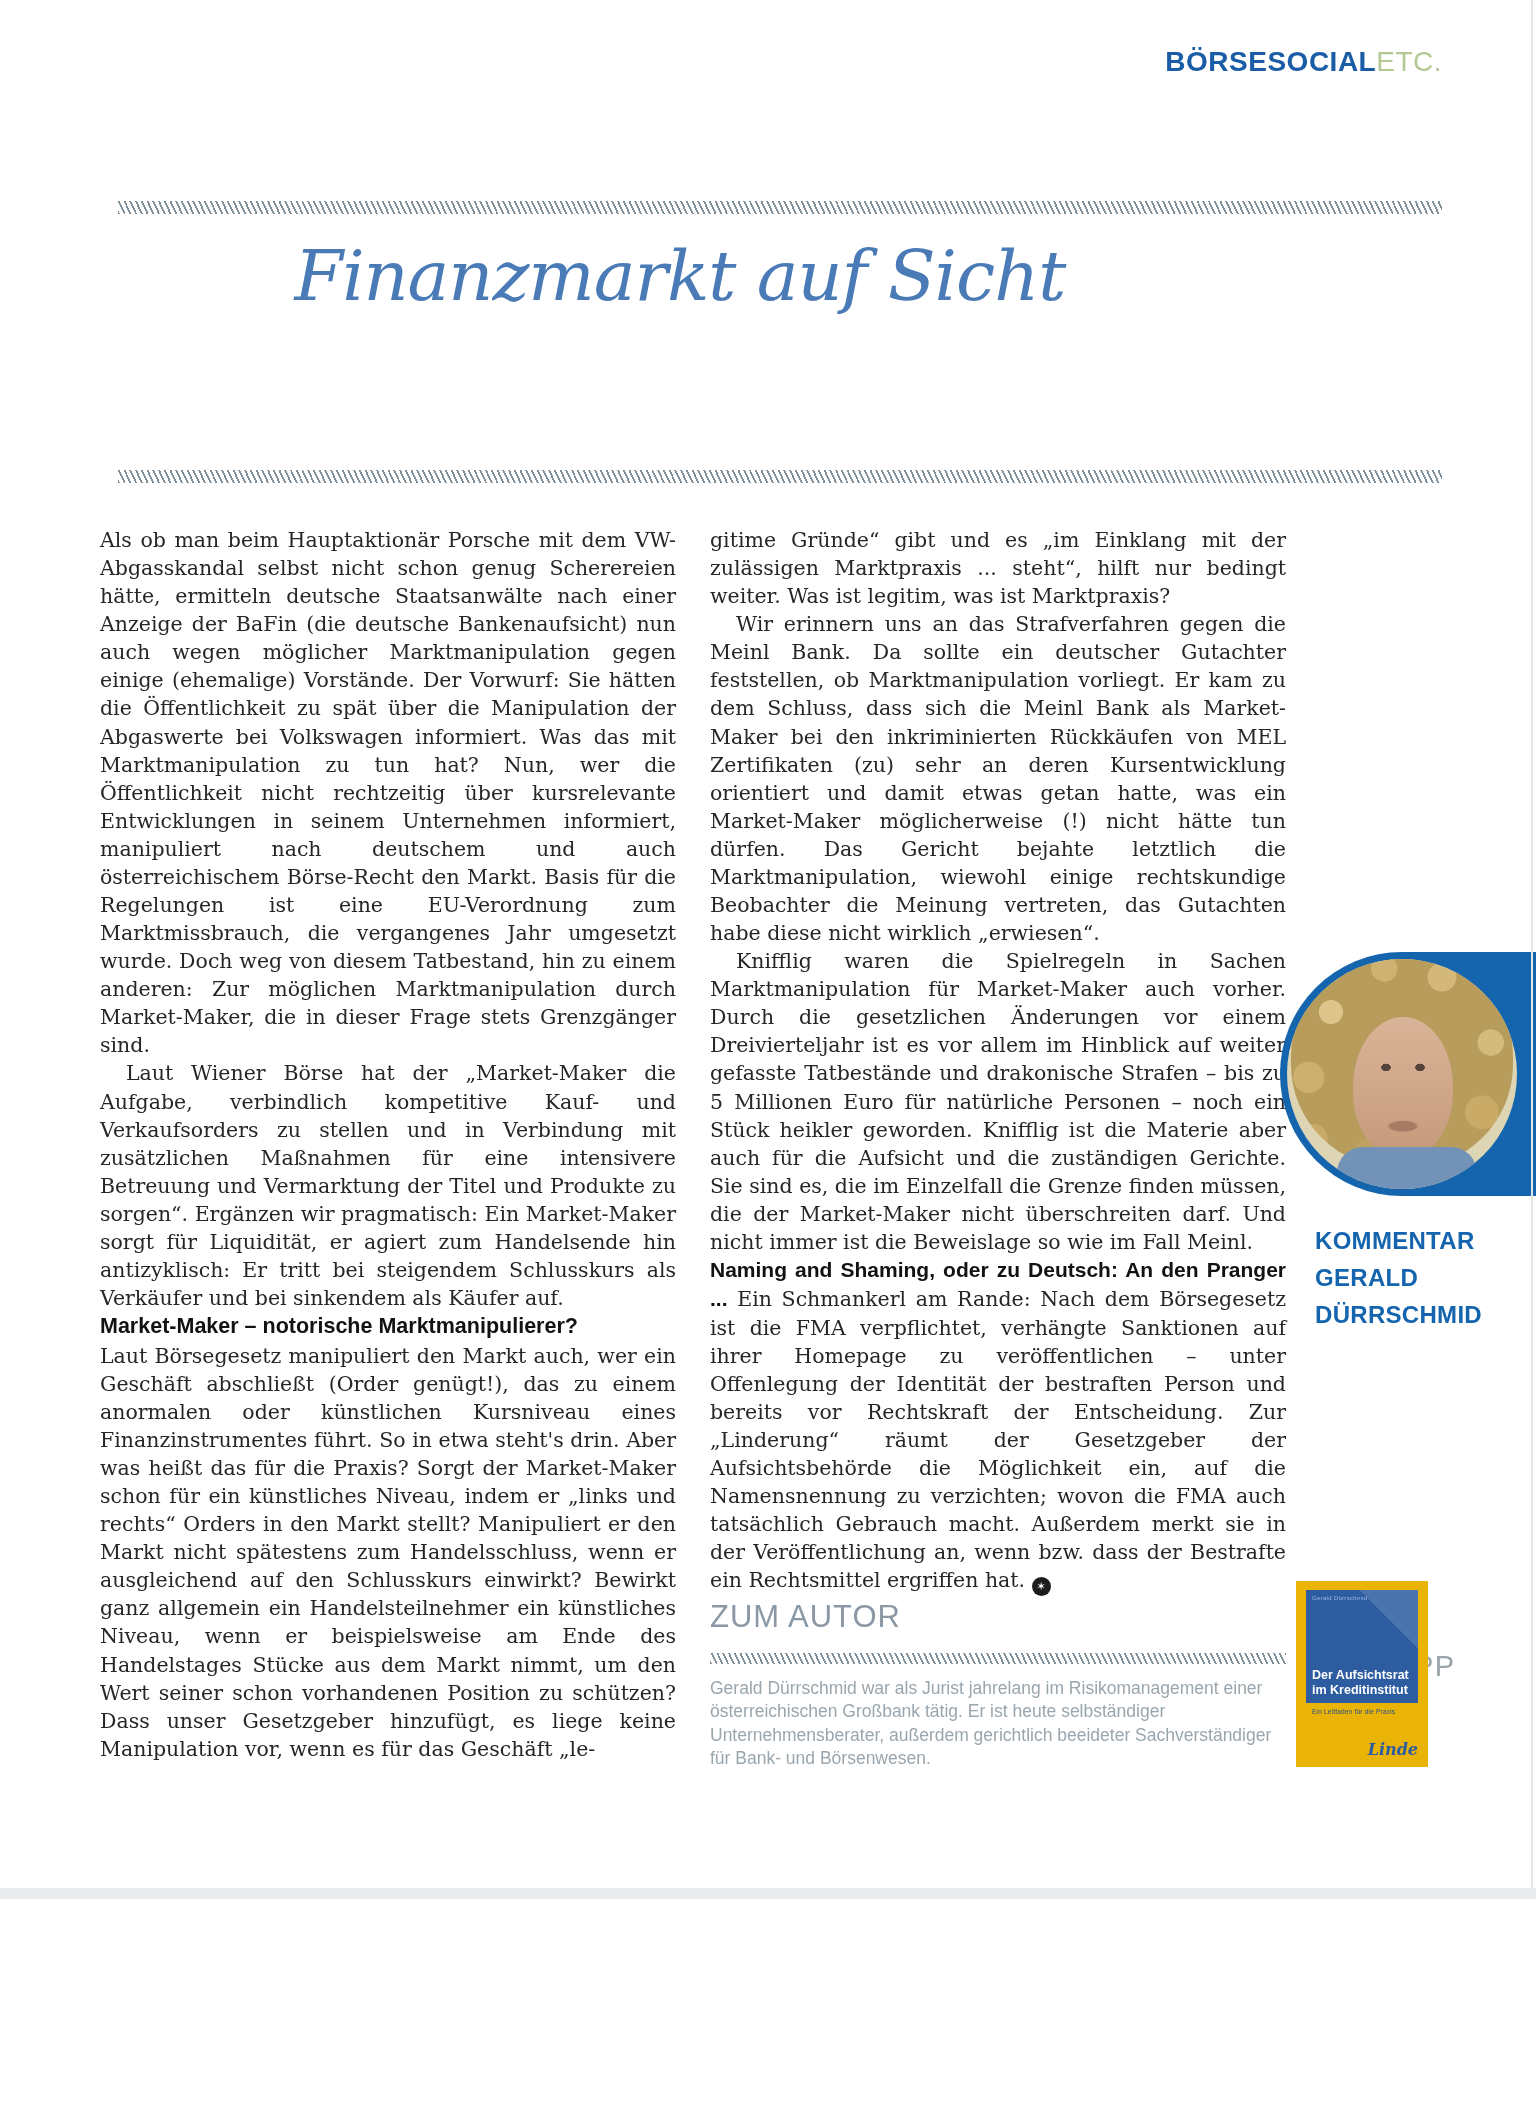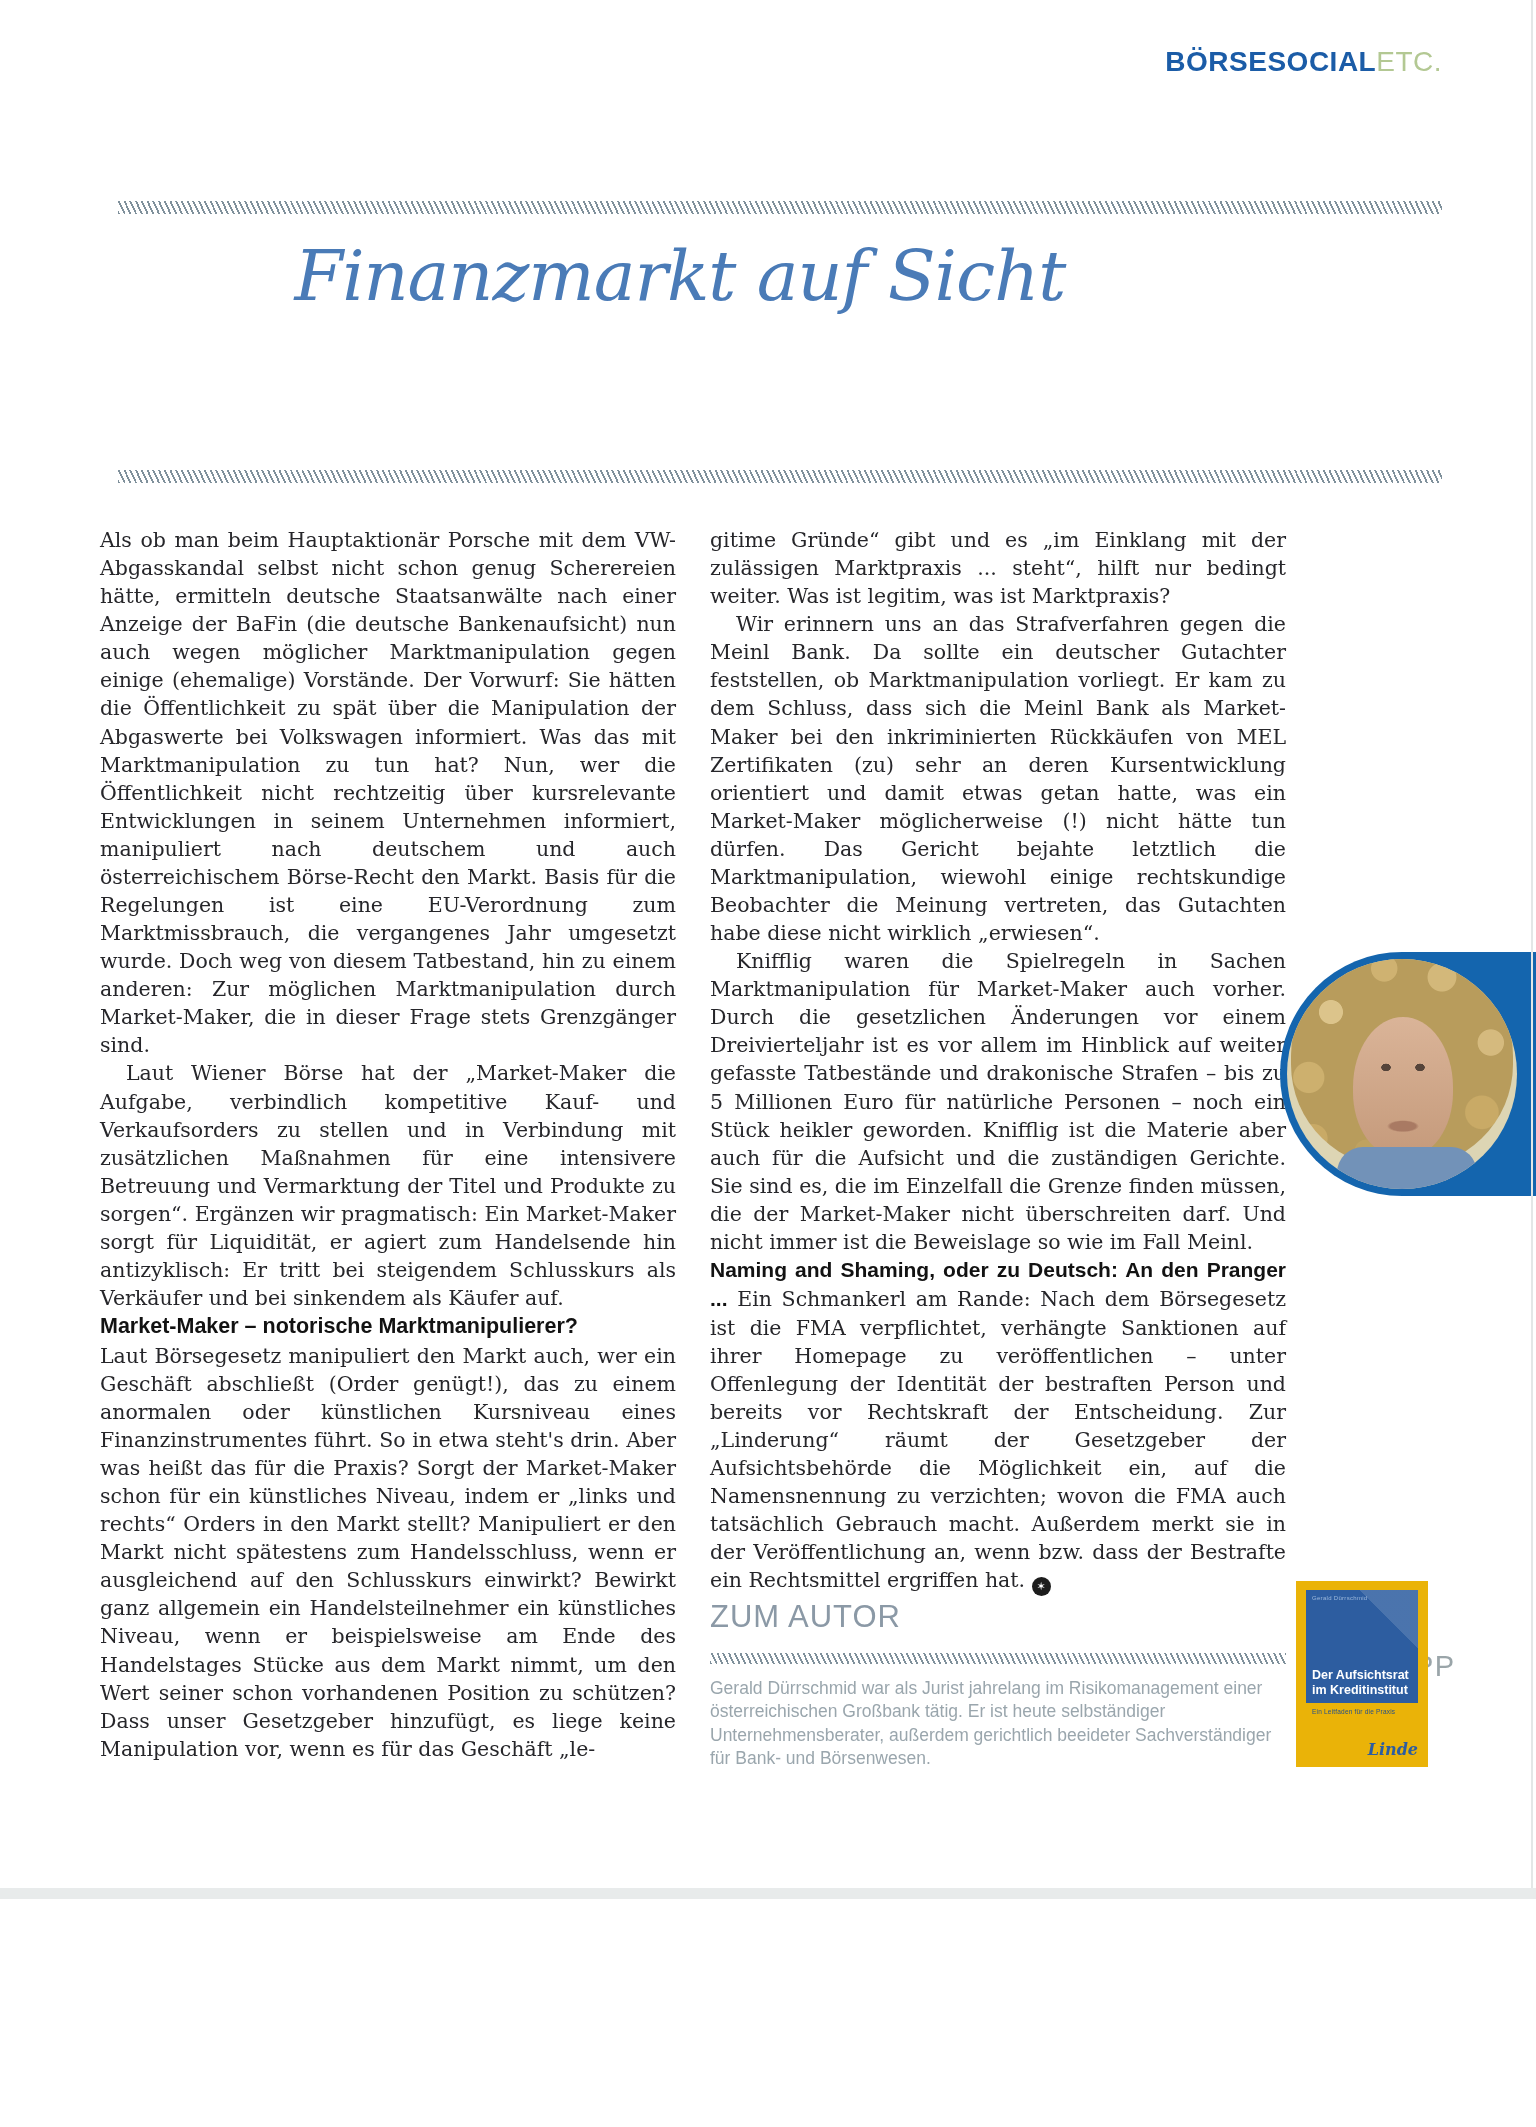--- a/index.html
+++ b/index.html
@@ -210,20 +210,25 @@
   </div>
 
   <div class="photo-blob">
     <div class="avatar">
       <div class="hair"></div>
       <div class="face"></div>
       <div class="shirt"></div>
     </div>
   </div>
 
+  <div class="kommentar">
+    <div>KOMMENTAR</div>
+    <div>GERALD</div>
+    <div>DÜRRSCHMID</div>
+  </div>
 
   <div class="buchtipp-label">BUCHTIPP</div>
 
   <div class="book-cover">
     <div class="cover-blue">
       <div class="cover-author">Gerald Dürrschmid</div>
       <div class="cover-title">Der Aufsichtsrat im Kreditinstitut</div>
     </div>
     <div class="cover-subtitle">Ein Leitfaden für die Praxis</div>
     <div class="cover-publisher">Linde</div>

